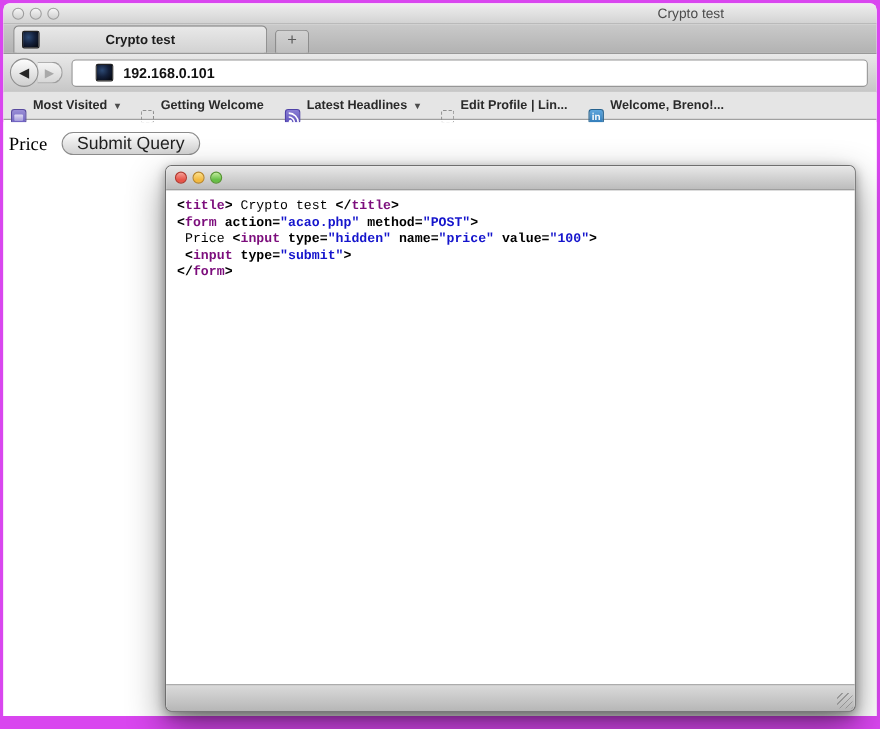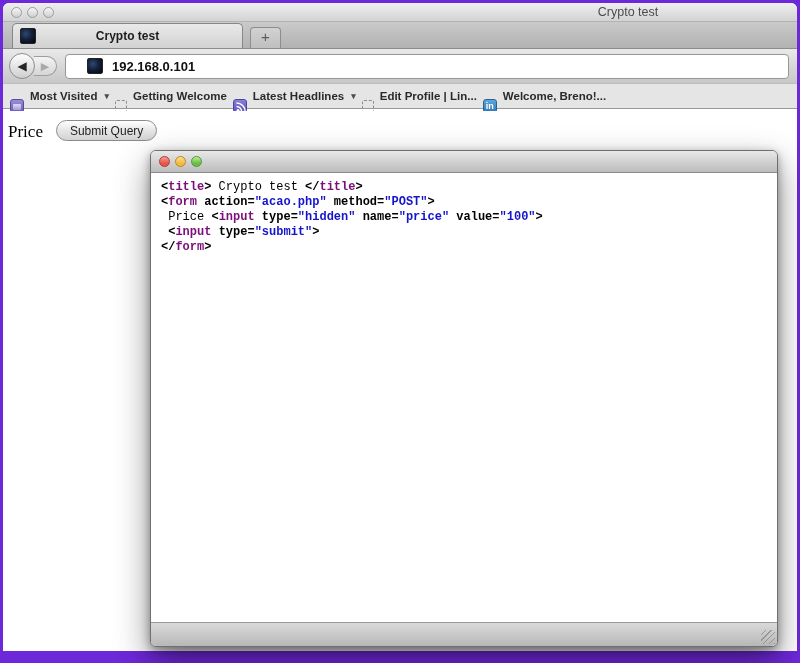--- a/index.html
+++ b/index.html
@@ -1,19 +1,19 @@
 <!DOCTYPE html>
 <html><head>
 <meta charset="utf-8">
 <style>
   * { margin:0; padding:0; box-sizing:border-box; }
   html,body { width:800px; height:663px; }
   body { font-family:"Liberation Sans", sans-serif; background:#000; position:relative; overflow:hidden; }
 
-  .screen { position:absolute; inset:0; background:#6d28d9; }
+  .screen { position:absolute; inset:0; background:#d946ef; }
 
   
   .browser { position:absolute; left:3px; top:3px; width:794px; height:648px;
              background:#fff; border-radius:6px 6px 0 0; overflow:hidden; }
 
   .titlebar { height:19px; background:linear-gradient(#efefef,#d3d3d3);
               border-bottom:1px solid #b3b3b3; position:relative; }
   .lights { position:absolute; left:8px; top:4px; display:flex; gap:5px; }
   .light { width:11px; height:11px; border-radius:50%;
            background:linear-gradient(#f6f6f6,#cfcfcf); border:1px solid #9d9d9d; }
@@ -50,21 +50,21 @@
              display:flex; align-items:center; justify-content:center; }
   .tri { font-family:"DejaVu Sans", sans-serif; font-size:12px; }
   .back-btn .tri { color:#262626; }
   .fwd-btn .tri { color:#a9a9a9; font-size:11px; }
 
   .urlbar { flex:1; height:25px; background:#fff; border:1px solid #969696;
             border-radius:4px; display:flex; align-items:center; gap:9px; padding:0 21px; }
   .url-text { font-size:13px; font-weight:bold; color:#111; }
 
   .bookmarksbar { height:25px; background:#e5e5e5; border-bottom:1px solid #989898;
-                  display:flex; align-items:center; padding:0 7px; gap:6px; }
+                  display:flex; align-items:center; padding:0 7px; gap:19px; }
   .bm-item { display:flex; align-items:center; gap:6px; font-size:11.5px;
              font-weight:bold; color:#2a2a2a; white-space:nowrap; }
   .bm-caret { font-size:9px; color:#4c4c4c; margin-left:1px; }
   .bm-icon { flex:none;margin-top:20px; }
   .most-visited-icon { width:14px; height:14px; border-radius:3px; position:relative;
       background:linear-gradient(#9builder 0,#000); background:linear-gradient(#9a8fd6,#6b5ec0);
       border:1px solid #58499f; }
   .most-visited-icon::after { content:''; position:absolute; left:2px; right:2px; top:4px; bottom:2px;
       background:linear-gradient(#e0dcf4,#a49bdb); border-radius:1px; }
   .bookmark-placeholder-icon { width:12px; height:12px; border:1px dashed #8e8e8e;
@@ -75,21 +75,21 @@
   .rss-icon svg { position:absolute; left:1px; top:1px; }
   .linkedin-icon { width:14px; height:14px; border-radius:3px;
       background:linear-gradient(#5ea6dd,#2f7ab8); border:1px solid #25628f;
       color:#fff; font-size:9px; font-weight:bold; text-align:center; line-height:13px; }
 
   .content { position:absolute; left:0; right:0; top:108px; bottom:0; background:#fff;
              padding:9px 5px; }
   .price-label { font-family:"Liberation Serif", serif; font-size:17px; color:#000; }
   .aquabtn { margin-left:13px; height:21px; padding:0 13px; border-radius:11px;
              border:1px solid #8b8b8b; font-family:"Liberation Sans", sans-serif;
-             font-size:12px; color:#1f1f1f; vertical-align:2px;
+             font-size:16px; color:#1f1f1f; vertical-align:2px;
              background:linear-gradient(#ffffff,#e8e8e8 45%,#d2d2d2); }
 
   
   .srcwin { position:absolute; left:150px; top:150px; width:628px; height:497px;
             border-radius:6px; overflow:hidden; border:1px solid #6f6f6f;
             background:#fff; display:flex; flex-direction:column;
             box-shadow:0 14px 34px rgba(0,0,0,.45), 0 3px 10px rgba(0,0,0,.35); }
   .src-titlebar { height:22px; flex:none; background:linear-gradient(#e8e8e8,#bcbcbc);
                   border-bottom:1px solid #8a8a8a; position:relative;
                   display:flex; align-items:center; justify-content:center; }

